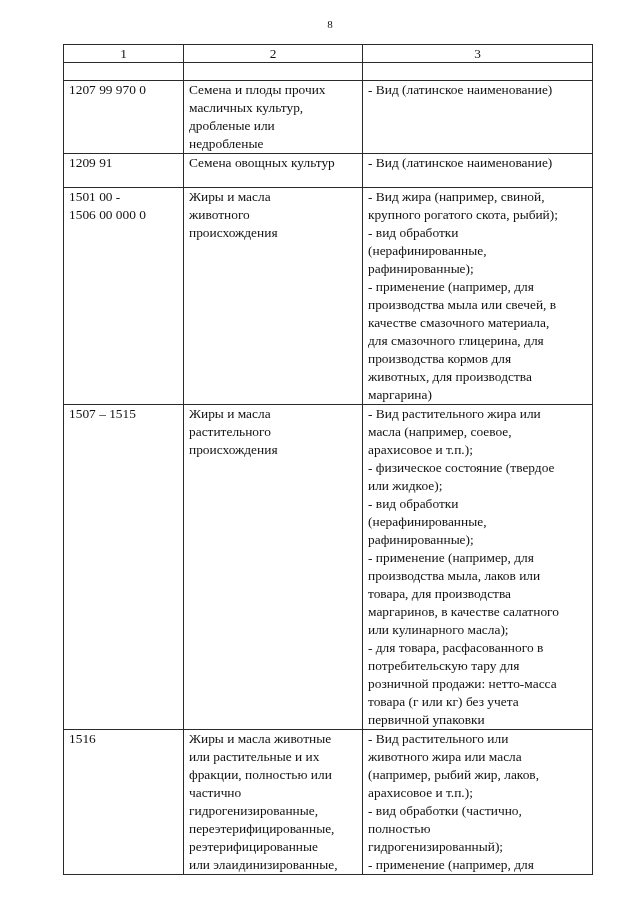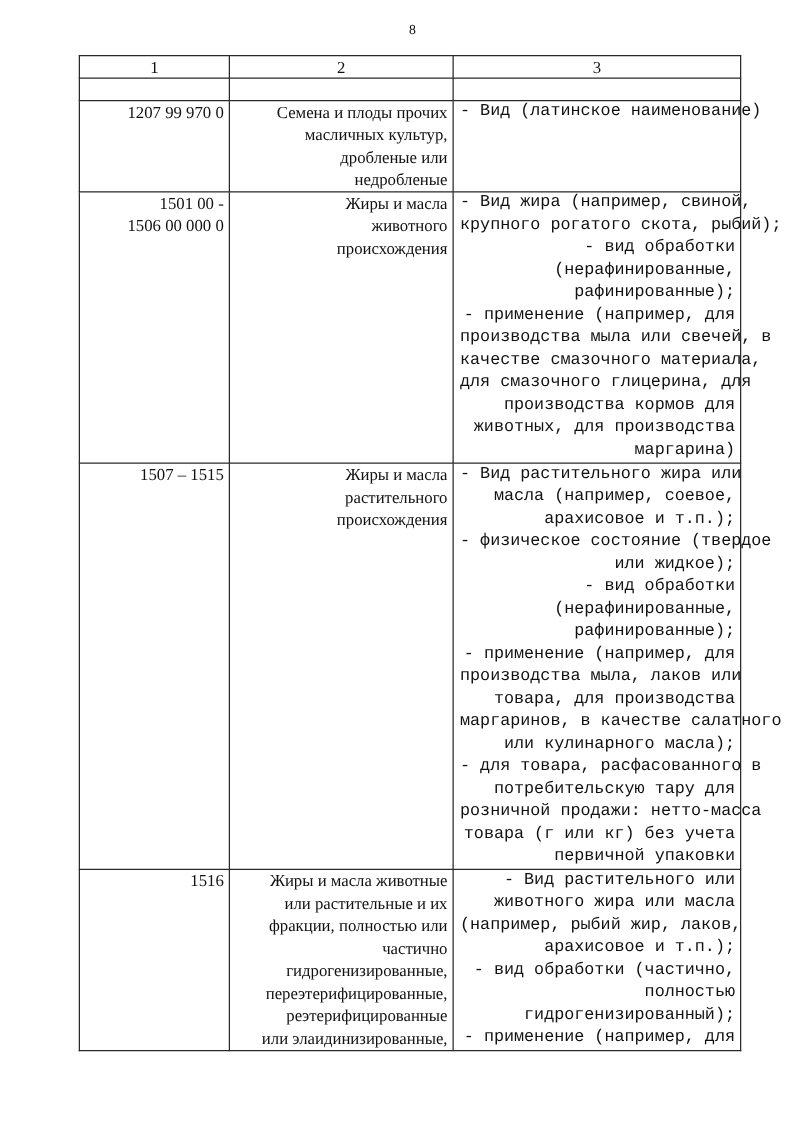--- a/index.html
+++ b/index.html
@@ -32,39 +32,39 @@
     border-collapse: collapse;
     table-layout: fixed;
     font-size: 13.4px;
     line-height: 18px;
   }
   table.doc-table td, table.doc-table th {
     border: 1.3px solid #2a2a2a;
     vertical-align: top;
     padding: 0 4px 0 5px;
     font-weight: normal;
-    text-align: right;
+    text-align: left;
   }
   col.c1 { width: 120px; }
   col.c2 { width: 179px; }
   col.c3 { width: 230px; }
   tr.header-row th {
     text-align: center;
     height: 17px;
     line-height: 17px;
     padding: 0;
   }
   tr.empty-row td { height: 17px; }
   tr.r1 td { height: 70px; padding-top: 0; }
   tr.r2 td { height: 33px; }
   tr.r3 td { height: 207px; margin-left: 24px; }
   tr.r4 td { height: 310px; }
   tr.r5 td { height: 137px; }
   td .line { display: block; white-space: nowrap; }
-  td.col3 { padding-left: 4px; padding-right: 2px; font-family: Liberation Mono, monospace; }
+  td.col3 { padding-left: 4px; padding-right: 2px; }
 </style>
 </head>
 <body>
 
 <div class="page-number">8</div>
 
 <table class="doc-table">
   <colgroup>
     <col class="c1">
       <col class="c2">
@@ -85,20 +85,31 @@
     </tr>
     <tr class="r1">
       <td class="col1">
           <span class="line">1207 99 970 0</span>
         </td>
       <td class="col2">
           <span class="line">Семена и плоды прочих</span>
           <span class="line">масличных культур,</span>
           <span class="line">дробленые или</span>
           <span class="line">недробленые</span>
+        </td>
+      <td class="col3">
+          <span class="line">- Вид (латинское наименование)</span>
+        </td>
+    </tr>
+    <tr class="r2">
+      <td class="col1">
+          <span class="line">1209 91</span>
+        </td>
+      <td class="col2">
+          <span class="line">Семена овощных культур</span>
         </td>
       <td class="col3">
           <span class="line">- Вид (латинское наименование)</span>
         </td>
     </tr>
     <tr class="r3">
       <td class="col1">
           <span class="line">1501 00 -</span>
           <span class="line">1506 00 000 0</span>
         </td>

